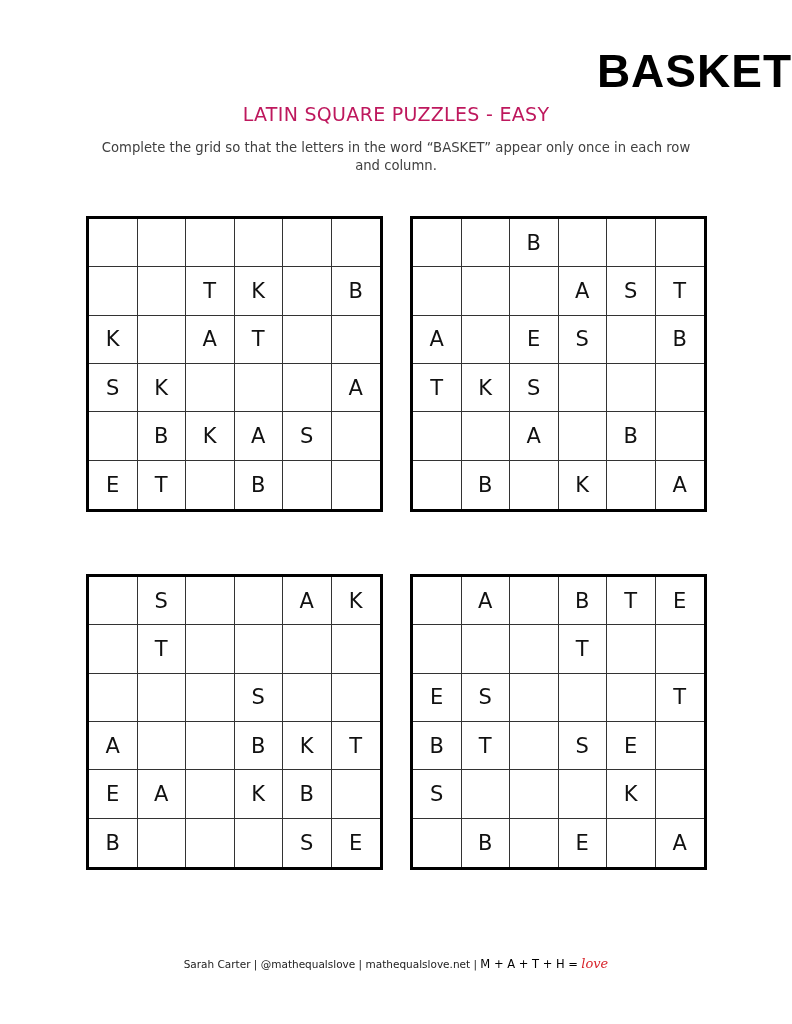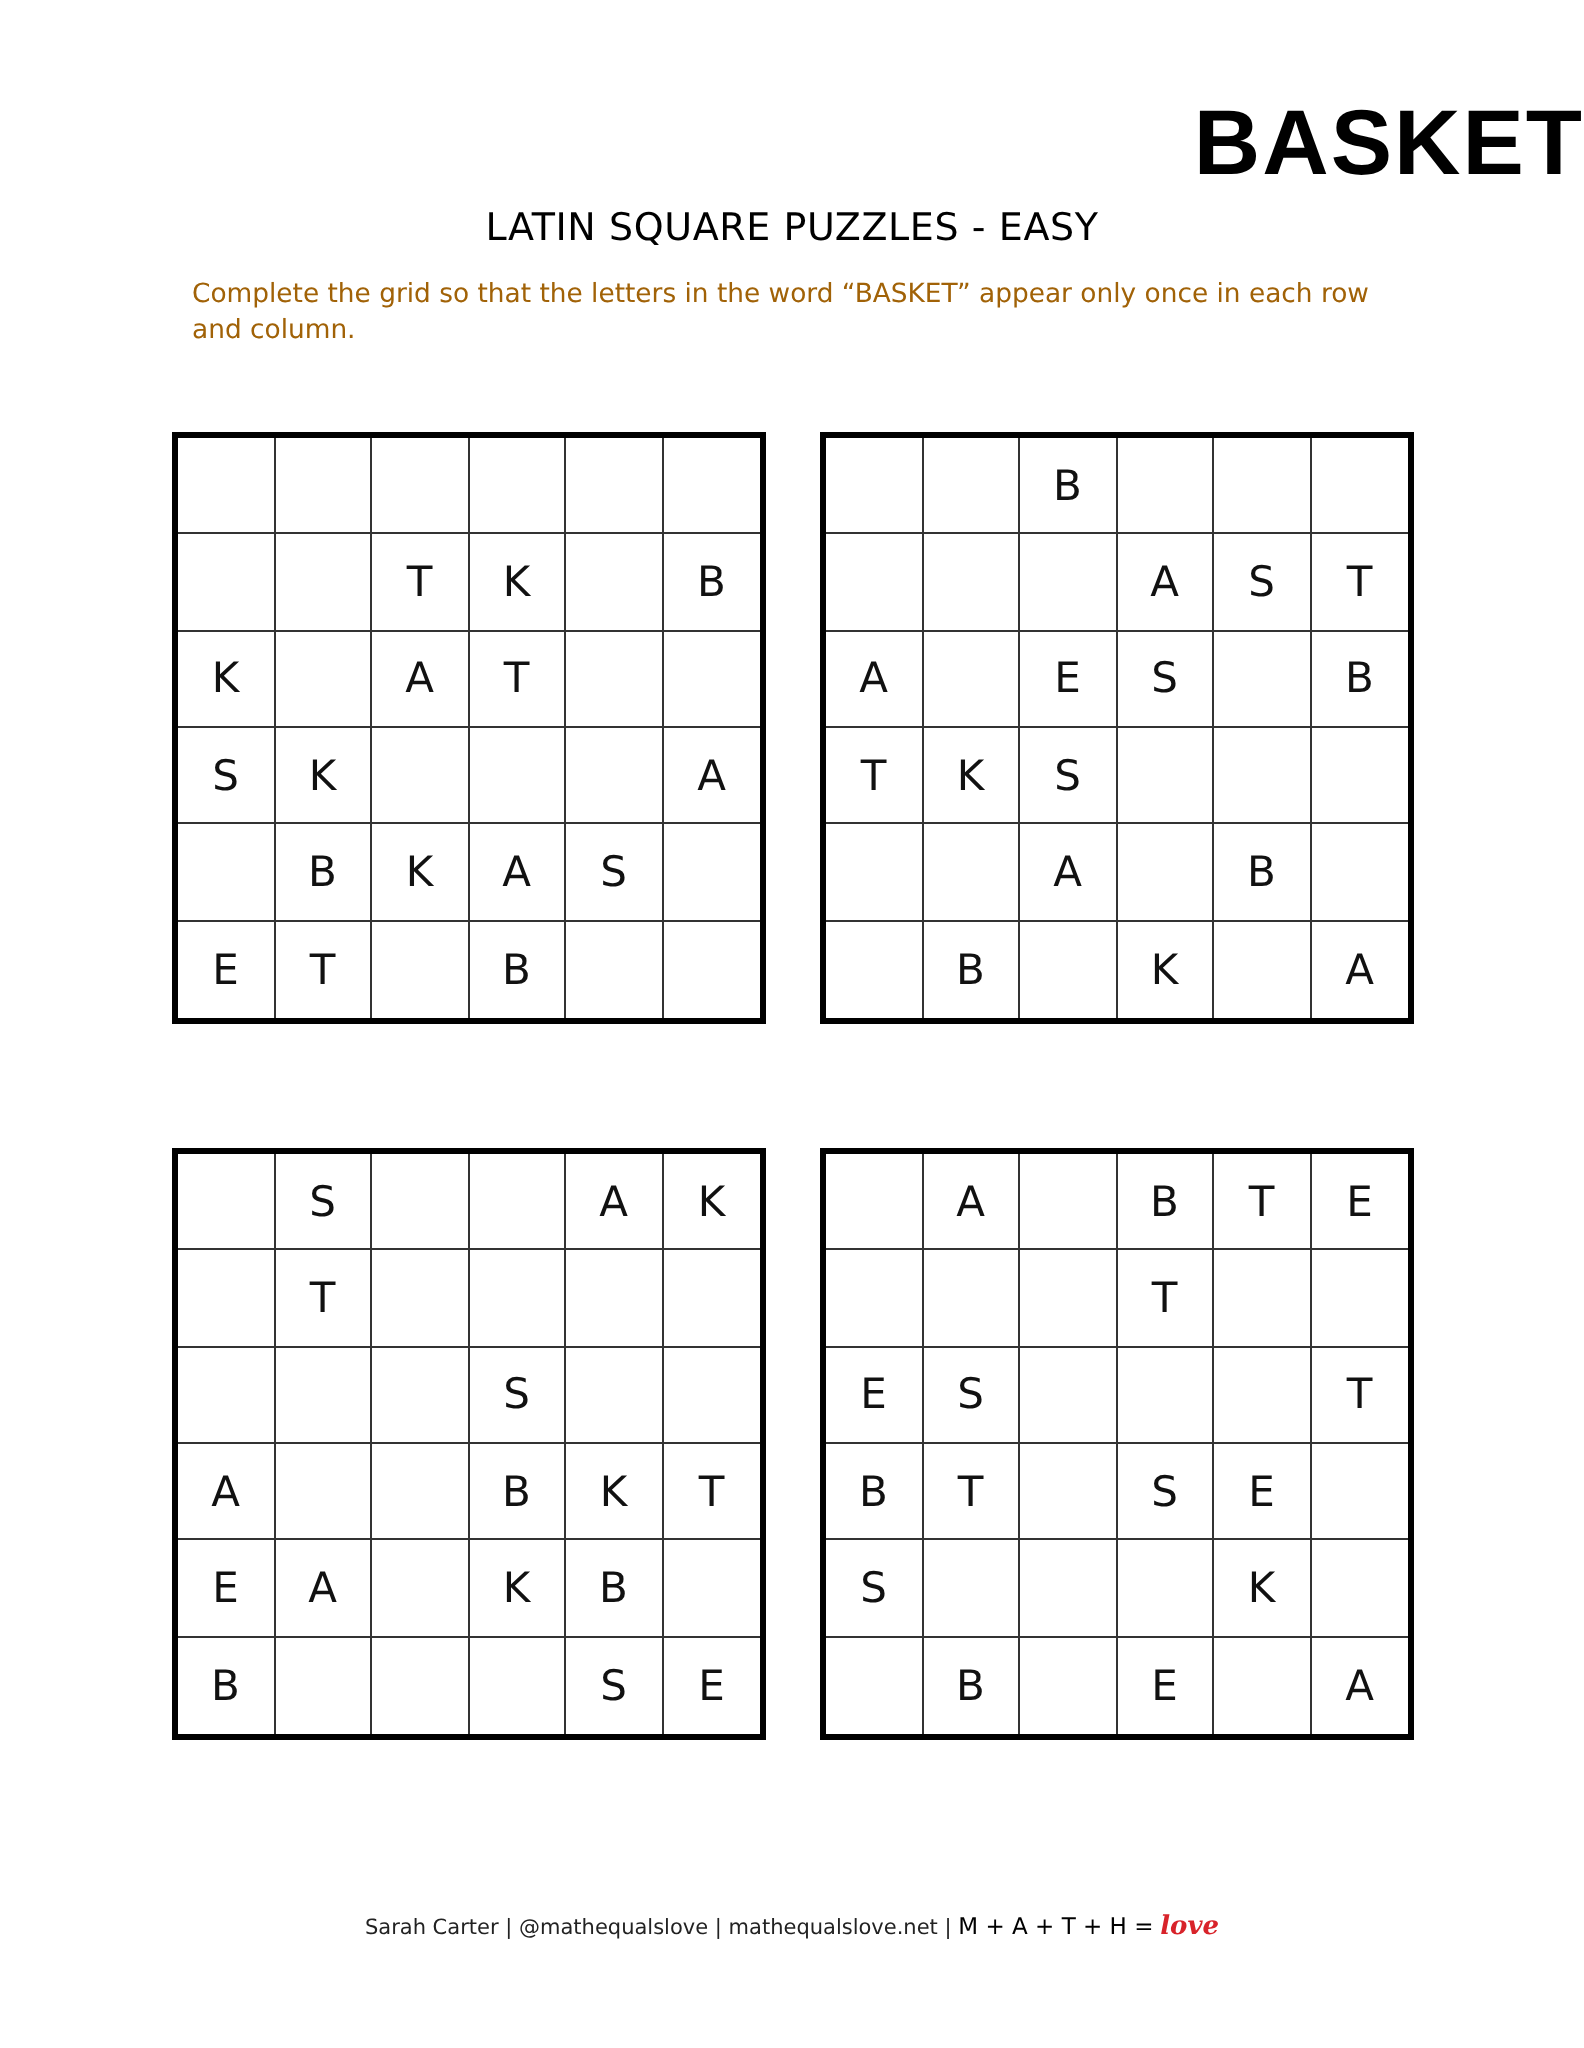--- a/index.html
+++ b/index.html
@@ -11,26 +11,26 @@
     }
     .page { position: relative; width: 792px; height: 1024px; }
     .title {
       position: absolute; top: 44px; left: 0; width: 792px;
       text-align: right; font-family: "Liberation Sans", sans-serif;
       font-weight: bold; font-size: 46px; letter-spacing: 1px; color: #000;
     }
     .subtitle {
       position: absolute; top: 103px; left: 0; width: 792px;
       text-align: center; font-family: "DejaVu Sans", sans-serif;
-      font-size: 19px; font-weight: normal; color: #000000; letter-spacing: 0.3px;
+      font-size: 19px; font-weight: normal; color: #be185d; letter-spacing: 0.3px;
     }
     .instructions {
       position: absolute; top: 139px; left: 96px; width: 600px;
-      font-family: "DejaVu Sans", sans-serif;
-      font-size: 13.2px; line-height: 18px; color: #a16207;
+      text-align: center; font-family: "DejaVu Sans", sans-serif;
+      font-size: 13.2px; line-height: 18px; color: #404040;
     }
     .grid {
       position: absolute; width: 297px; height: 296px;
       border: 3px solid #000;
       display: grid;
       grid-template-columns: repeat(6, 1fr);
       grid-template-rows: repeat(6, 1fr);
       background: #fff;
     }
     .cell {
@@ -44,21 +44,21 @@
     #grid-1 { left: 86px; top: 216px; }
     #grid-2 { left: 410px; top: 216px; }
     #grid-3 { left: 86px; top: 574px; }
     #grid-4 { left: 410px; top: 574px; }
     .footer {
       position: absolute; top: 956px; left: 0; width: 792px;
       text-align: center; font-family: "DejaVu Sans", sans-serif;
       font-size: 10.5px; color: #222; white-space: nowrap;
     }
     .footer .brand { font-weight: normal; color: #000; font-size: 11.5px; }
-    .footer .love { color: #d8232a; font-family: "DejaVu Serif", serif; font-style: italic; font-size: 13px; font-weight: bold; }
+    .footer .love { color: #d8232a; font-family: "DejaVu Serif", serif; font-style: italic; font-size: 13px; }
   </style>
 </head>
 <body>
 
 <div class="page">
   <div class="title">BASKET</div>
   <div class="subtitle">LATIN SQUARE PUZZLES - EASY</div>
   <div class="instructions">Complete the grid so that the letters in the word “BASKET” appear only once in each row and column.</div>
 
   <div class="grid" id="grid-1">

